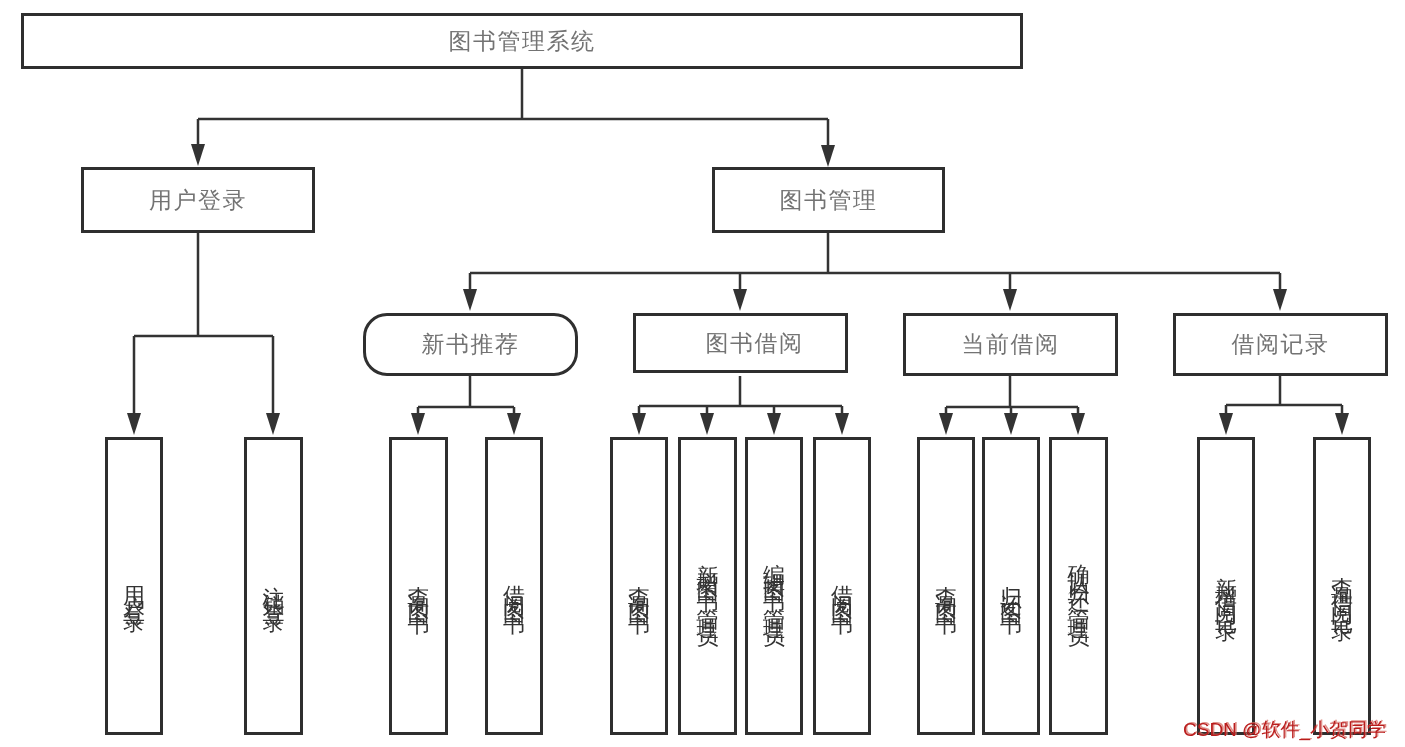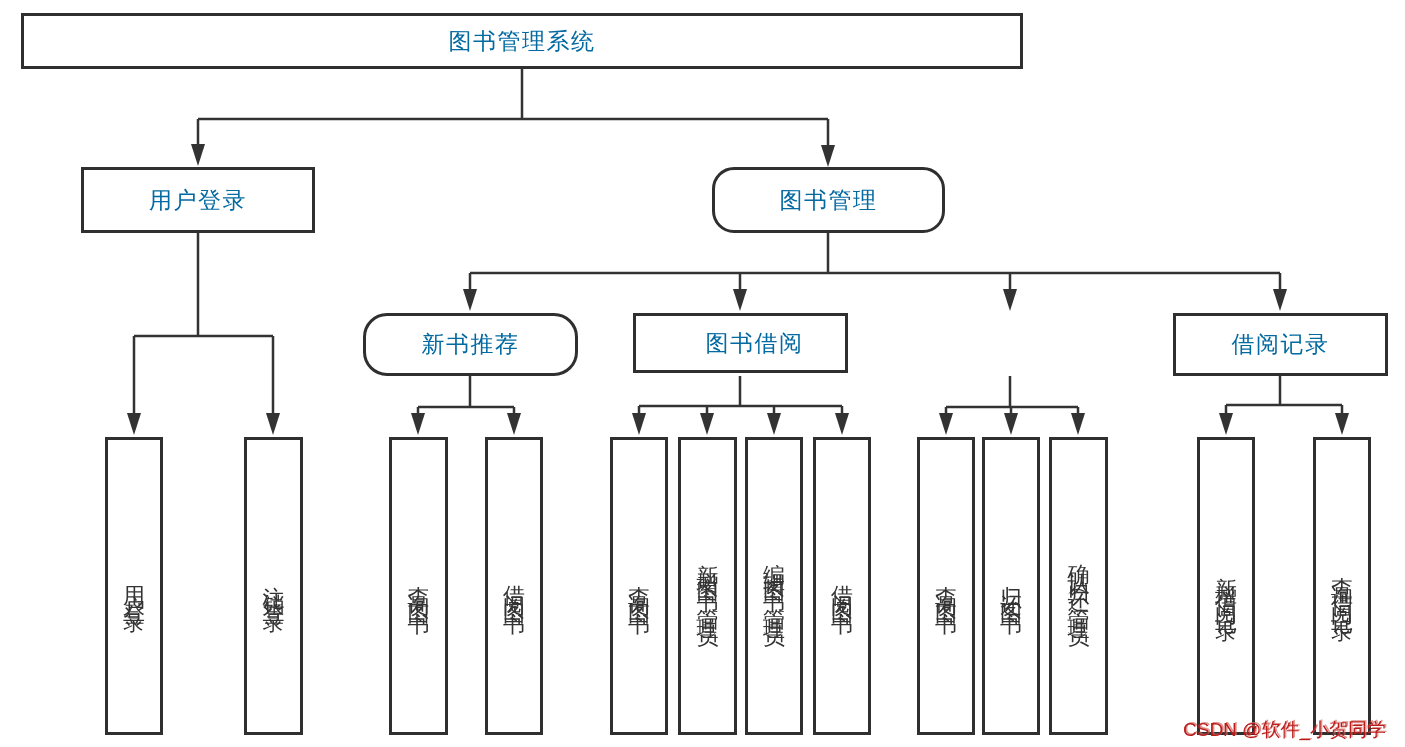--- a/index.html
+++ b/index.html
@@ -24,21 +24,21 @@
     background: #ffffff;
     display: flex;
     align-items: center;
     justify-content: center;
     z-index: 2;
     color: #333333;
   }
   .hlabel {
     font-size: 23px;
     letter-spacing: 1.5px;
-    color: #0369a1;
+    color: #737373;
     white-space: nowrap;
     line-height: 1;
   }
   .leaf { top: 437px; height: 298px; }
   .vlabel {
     writing-mode: vertical-rl;
     text-orientation: mixed;
     font-size: 22px;
     letter-spacing: 9px;
     line-height: 1;
@@ -101,29 +101,32 @@
     </g>
   </svg>
 
   <div class="node" style="left:21px; top:13px; width:1002px; height:56px;">
     <span class="hlabel">图书管理系统</span>
   </div>
 
   <div class="node" style="left:81px; top:167px; width:234px; height:66px;">
     <span class="hlabel">用户登录</span>
   </div>
-  <div class="node" style="left:712px; top:167px; width:233px; height:66px;border-radius:22px;">
+  <div class="node" style="left:712px; top:167px; width:233px; height:66px;">
     <span class="hlabel">图书管理</span>
   </div>
 
   <div class="node" style="left:363px; top:313px; width:215px; height:63px;border-radius:24px;">
     <span class="hlabel">新书推荐</span>
   </div>
   <div class="node" style="left:633px; top:313px; width:215px; height:60px;padding-left:28px;">
     <span class="hlabel">图书借阅</span>
+  </div>
+  <div class="node" style="left:903px; top:313px; width:215px; height:63px;">
+    <span class="hlabel">当前借阅</span>
   </div>
   <div class="node" style="left:1173px; top:313px; width:215px; height:63px;">
     <span class="hlabel">借阅记录</span>
   </div>
 
   <div class="node leaf" style="left:105px; width:58px;">
     <span class="vlabel">用户登录</span>
   </div>
   <div class="node leaf" style="left:244px; width:59px;">
     <span class="vlabel">注销登录</span>

